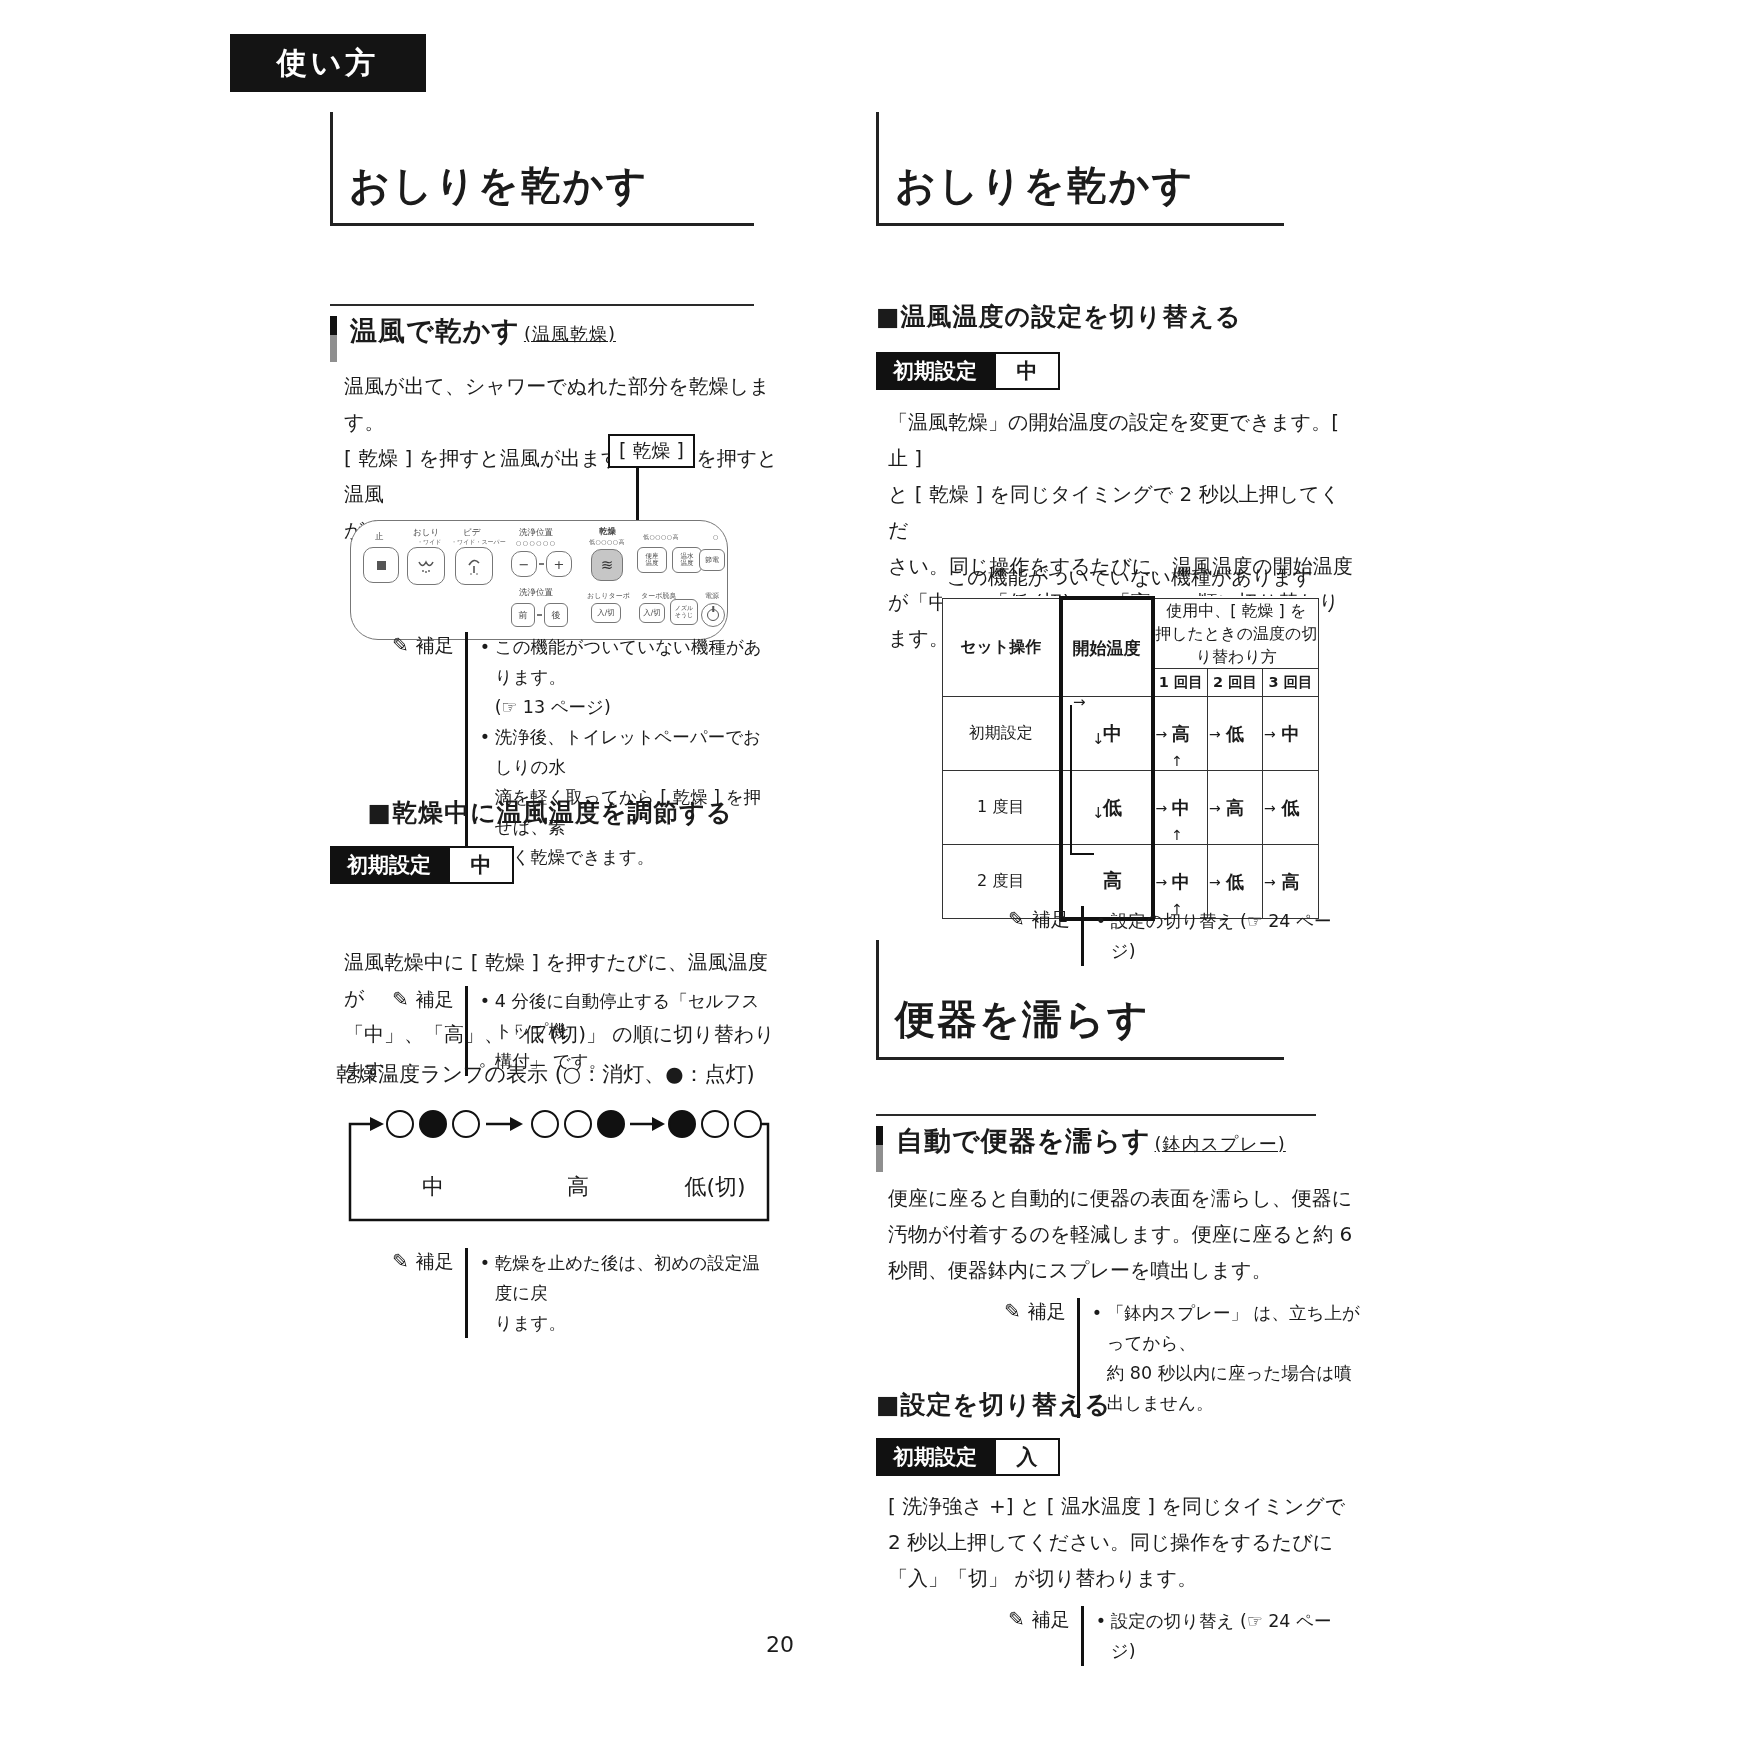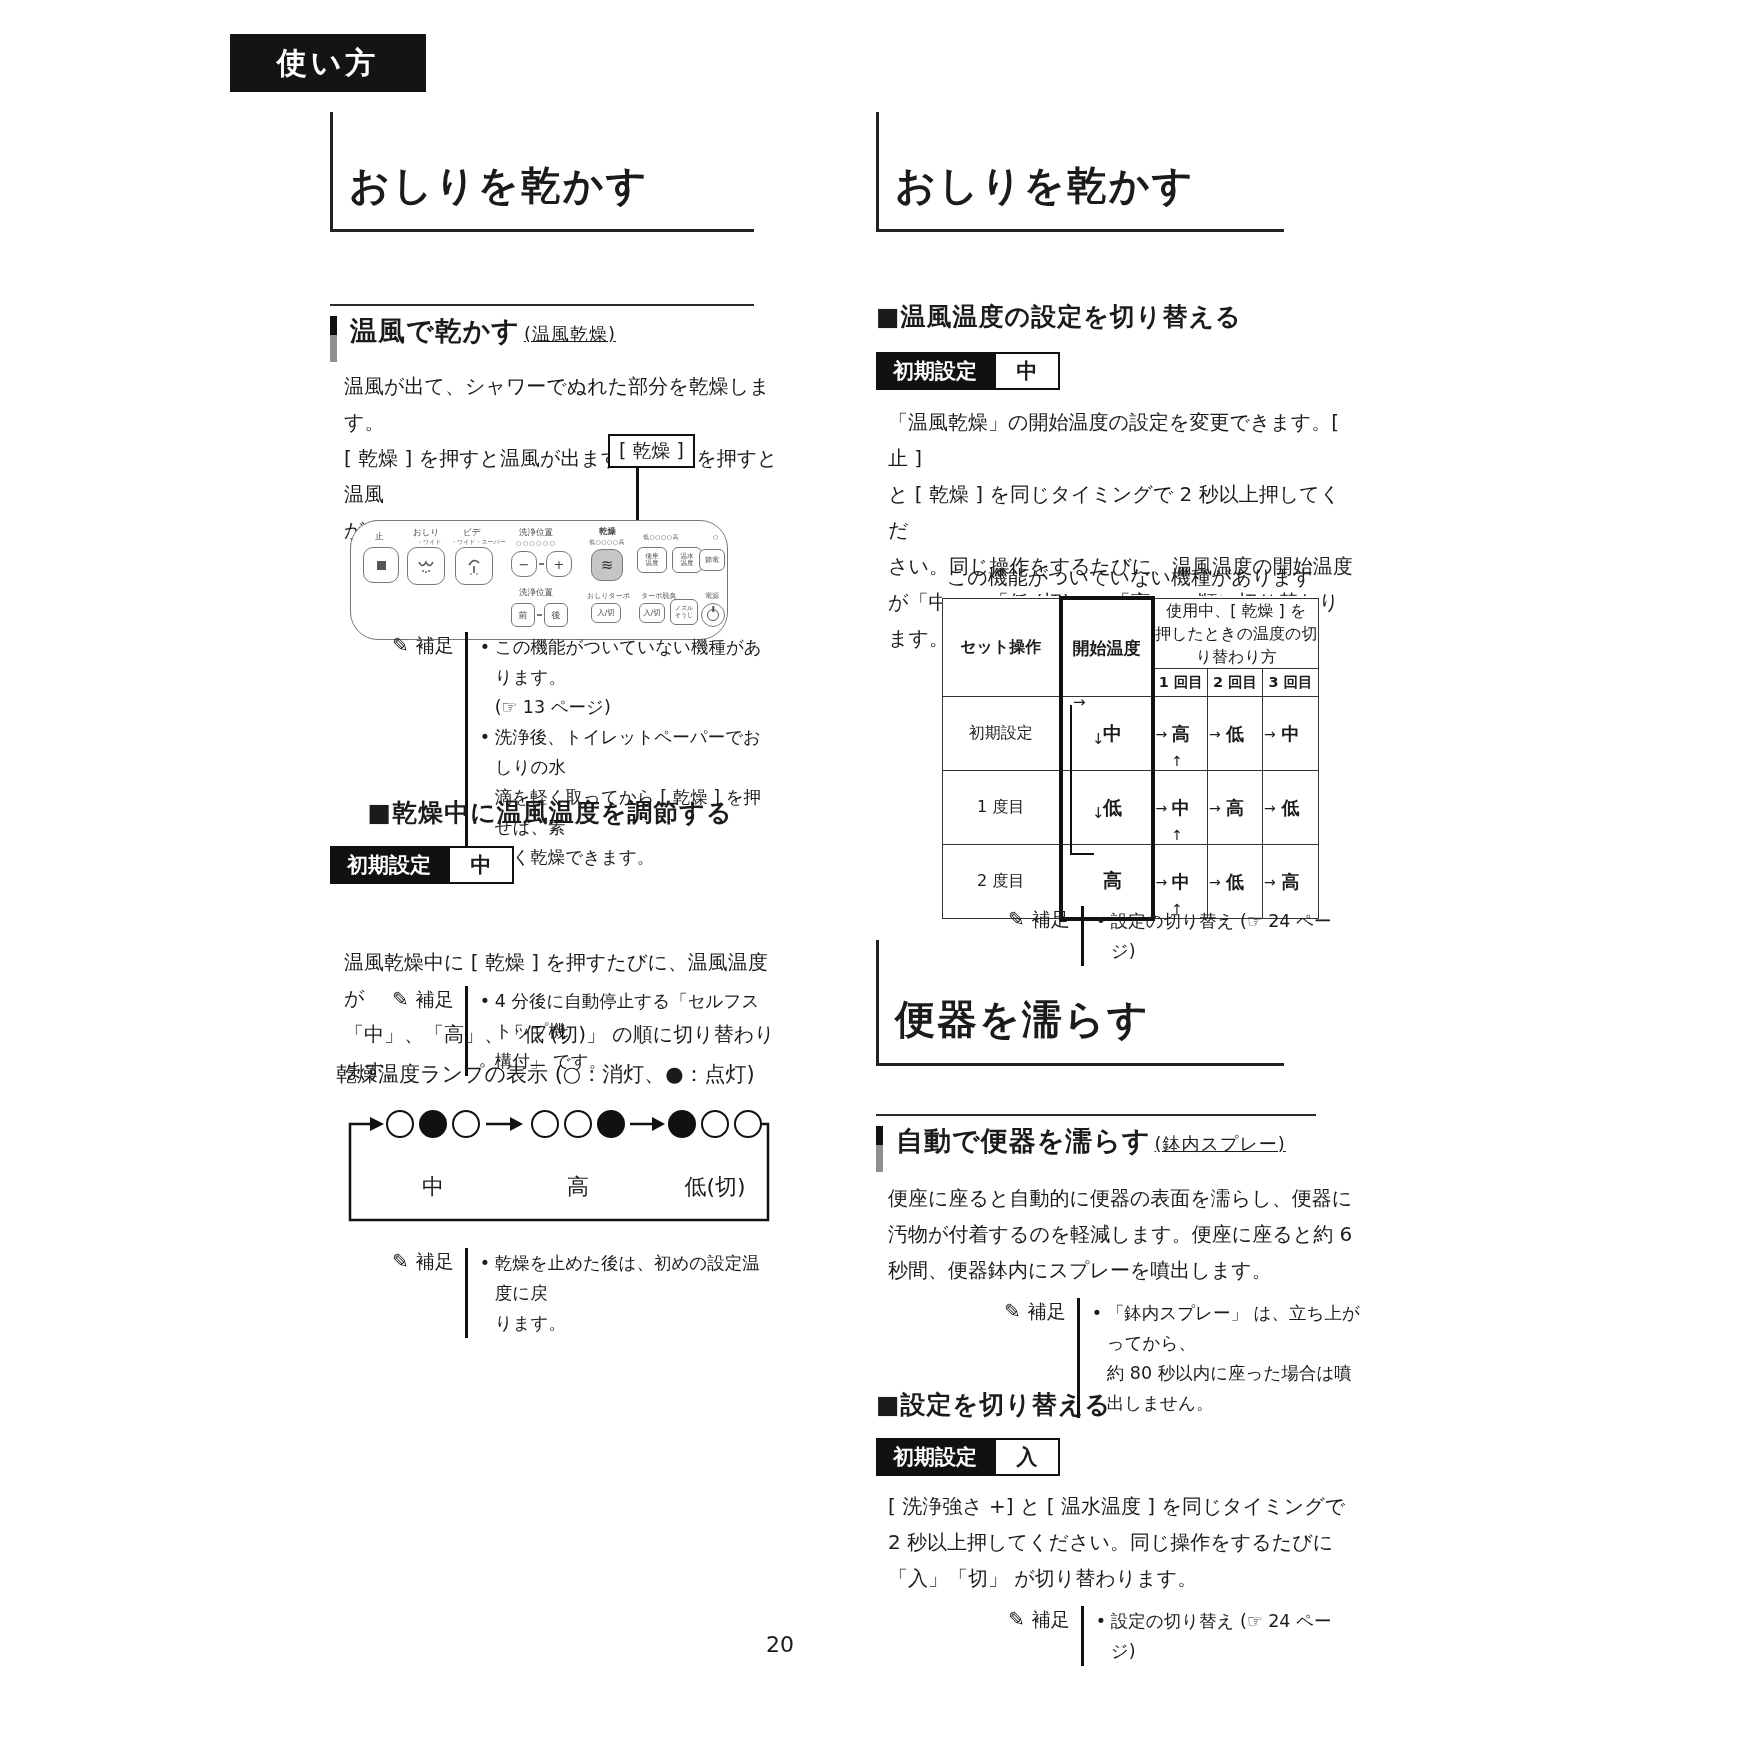--- a/index.html
+++ b/index.html
@@ -7,21 +7,21 @@
         font-family:"DejaVu Sans",sans-serif;color:#1b1b1b;overflow:hidden;}
   .abs{position:absolute;}
 
   
   .tag{background:#141414;color:#fff;font-weight:bold;font-size:30px;
        display:flex;align-items:center;justify-content:center;letter-spacing:4px;}
 
   
   .bighead{border-left:3px solid #222;border-bottom:3px solid #222;
            font-size:40px;font-weight:bold;letter-spacing:2px;
-           padding:46px 0 16px 16px;box-sizing:border-box;}
+           padding:46px 0 10px 16px;box-sizing:border-box;}
 
   
   .sec{border-top:2.5px solid #2a2a2a;padding-top:7px;display:flex;gap:13px;align-items:flex-start;}
   .sec-bar{width:7px;height:46px;margin-top:3px;flex:none;
            background:linear-gradient(180deg,#111 0%,#111 42%,#8f8f8f 42%,#8f8f8f 100%);}
   .sec-title{font-size:27px;font-weight:bold;letter-spacing:1px;}
   .sec-sub{font-size:18px;font-weight:normal;margin-left:4px;text-decoration:underline;}
 
   .para{font-size:20px;line-height:36px;white-space:pre-line;}
 

